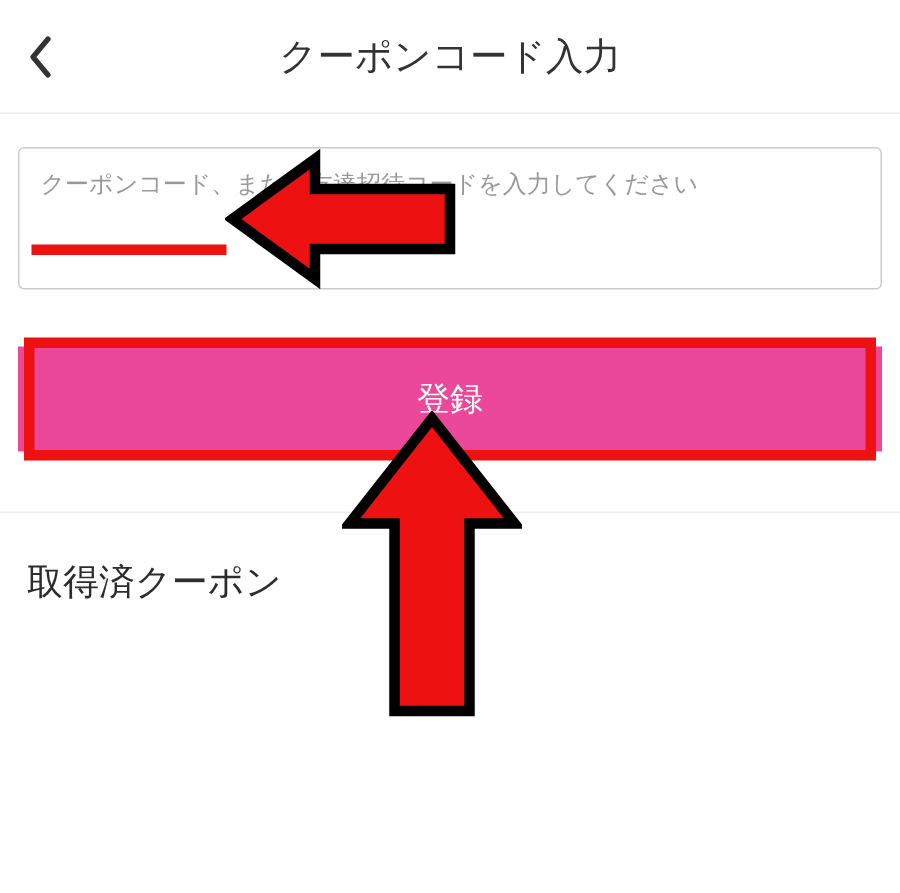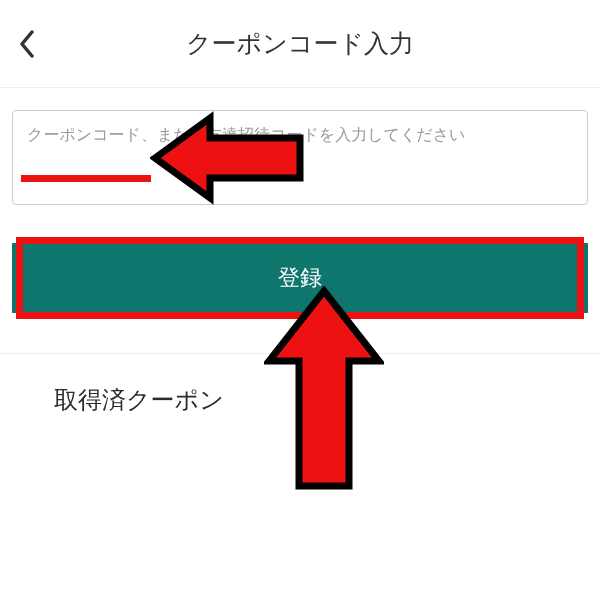--- a/index.html
+++ b/index.html
@@ -1,18 +1,18 @@
 <!DOCTYPE html>
 <html><head>
 <meta charset="utf-8">
 <style>
   * { box-sizing: border-box; margin: 0; padding: 0; }
   html, body { width: 600px; height: 595px; font-family: -apple-system, "Hiragino Sans", sans-serif; background: #fff; }
   .header {
-    height: 88px;
+    height: 76px;
     display: flex;
     align-items: center;
     position: relative;
     border-bottom: 1px solid #eee;
   }
   .back-icon {
     position: absolute;
     left: 18px;
     top: 50%;
     transform: translateY(-50%);
@@ -55,21 +55,21 @@
   }
   .highlight-box {
     position: absolute;
     left: 4px; right: 4px; top: -6px; bottom: -6px;
     border: 7px solid #e11;
     pointer-events: none;
   }
   .register-btn {
     width: 100%;
     height: 70px;
-    background: #0f766e;
+    background: #ec4899;
     color: #fff;
     font-size: 22px;
     border: none;
     cursor: pointer;
     display: flex;
     align-items: center;
     justify-content: center;
   }
   .section-divider {
     height: 1px;
@@ -121,19 +121,19 @@
     <button class="register-btn">
       <span>登録</span>
     </button>
     <div class="highlight-box"></div>
   </div>
 
 </div>
 
 <div class="section-divider"></div>
 
-<div class="coupons-section" style="position:relative;margin-left:36px;">
+<div class="coupons-section" style="position:relative;">
   <div class="coupons-title">取得済クーポン</div>
 
   <svg class="arrow" style="left:228px; top:-68px;" width="120" height="210" viewBox="0 0 120 210">
     <path d="M60 5 L115 75 L85 75 L85 200 L35 200 L35 75 L5 75 Z" fill="#e11" stroke="#000" stroke-width="7" stroke-linejoin="miter"></path>
   </svg>
 </div>
 
 </body></html>

